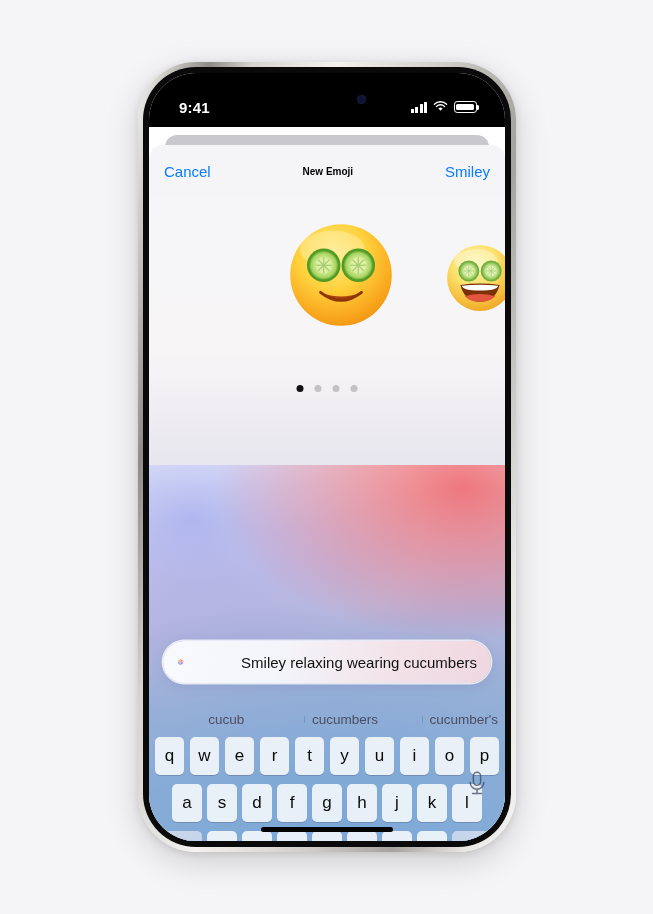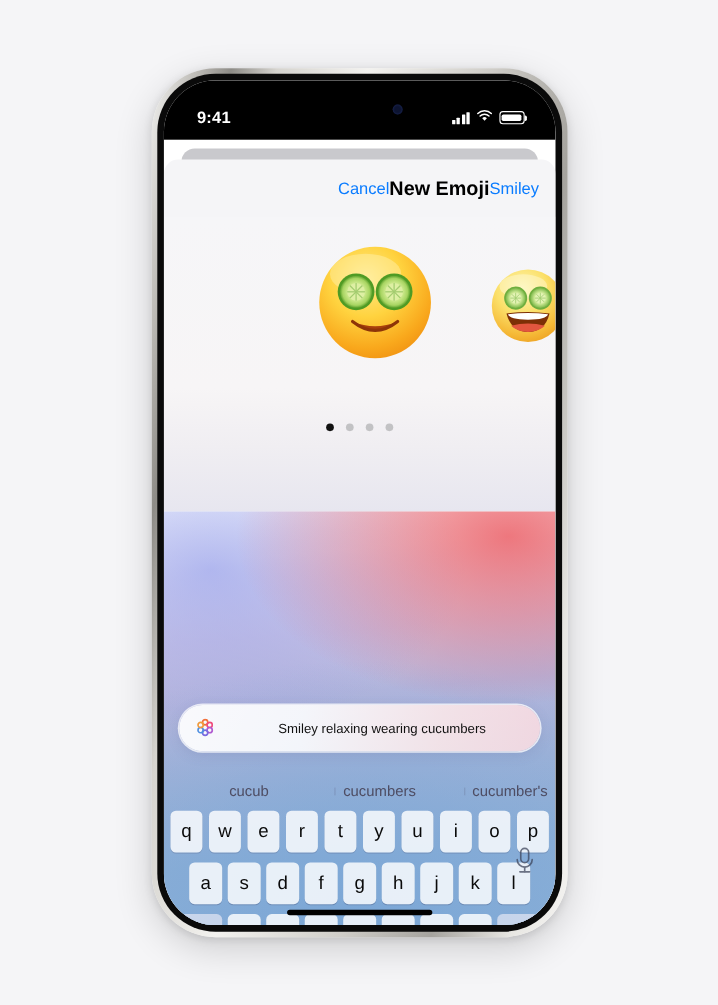--- a/index.html
+++ b/index.html
@@ -87,25 +87,26 @@
     position: absolute; left: 0; top: 72px; right: 0; bottom: 0;
     background: #f5f5f7;
     border-radius: 13px 13px 0 0;
     z-index: 3;
     overflow: hidden;
   }
 
   
   .nav {
     position: relative; height: 52px;
-    display: flex; align-items: center; justify-content: flex-end;
+    display: flex; align-items: center; justify-content: space-between;
     padding: 0 15px;
+    gap: 48px;
   }
   .nav-btn { color: #0a7cff; font-size: 15px; background: none; border: none; font-family: inherit; cursor: pointer; }
-  .nav-title { font-size: 18px; font-weight: bold; color: #000; }
+  .nav-title { font-size: 10px; font-weight: bold; color: #000; }
 
   
   .preview {
     position: relative; height: 268px;
     background: linear-gradient(180deg,#f6f6f8 0%, #f7f5f6 58%, #f0eef2 78%, #e7e6ef 100%);
   }
   .emoji-rail {
     position: absolute; left: 0; right: 0; top: 24px; height: 150px;
     display: flex; align-items: center;
   }
@@ -127,21 +128,21 @@
   }
 
   
   .ai-field {
     position: absolute; left: 14px; right: 14px; top: 176px;
     height: 42px; border-radius: 21px;
     background: linear-gradient(100deg, rgba(255,255,255,.93) 0%, rgba(255,255,255,.88) 34%, rgba(255,234,234,.86) 72%, rgba(255,222,226,.84) 100%);
     box-shadow: 0 0 0 1.4px rgba(255,255,255,.75), 0 3px 12px rgba(90,90,140,.18);
     display: flex; align-items: center; gap: 9px; padding: 0 14px;
   }
-  .ai-text { font-size: 12px; color: #111; white-space: nowrap; margin-left: 48px; }
+  .ai-text { font-size: 15px; color: #111; white-space: nowrap; margin-left: 48px; }
 
   
   .suggest {
     position: absolute; left: 0; right: 0; top: 240px; height: 28px;
     display: flex; align-items: center;
   }
   .sug { flex: 1; text-align: center; font-size: 13.5px; color: #4e4d63; position: relative; margin-left: 36px; }
   .sug + .sug::before {
     content: ''; position: absolute; left: 0; top: 4px; bottom: 4px;
     width: 1px; background: rgba(90,90,120,.26);

